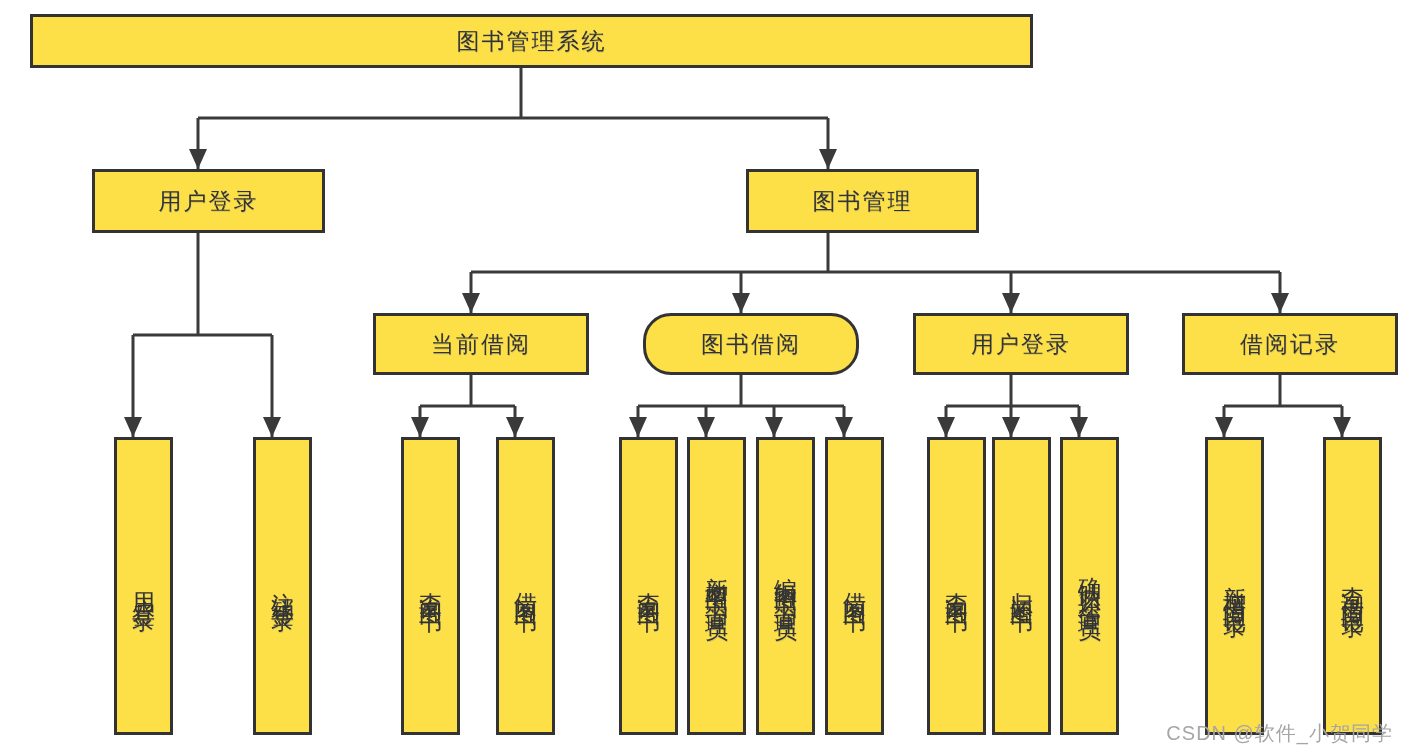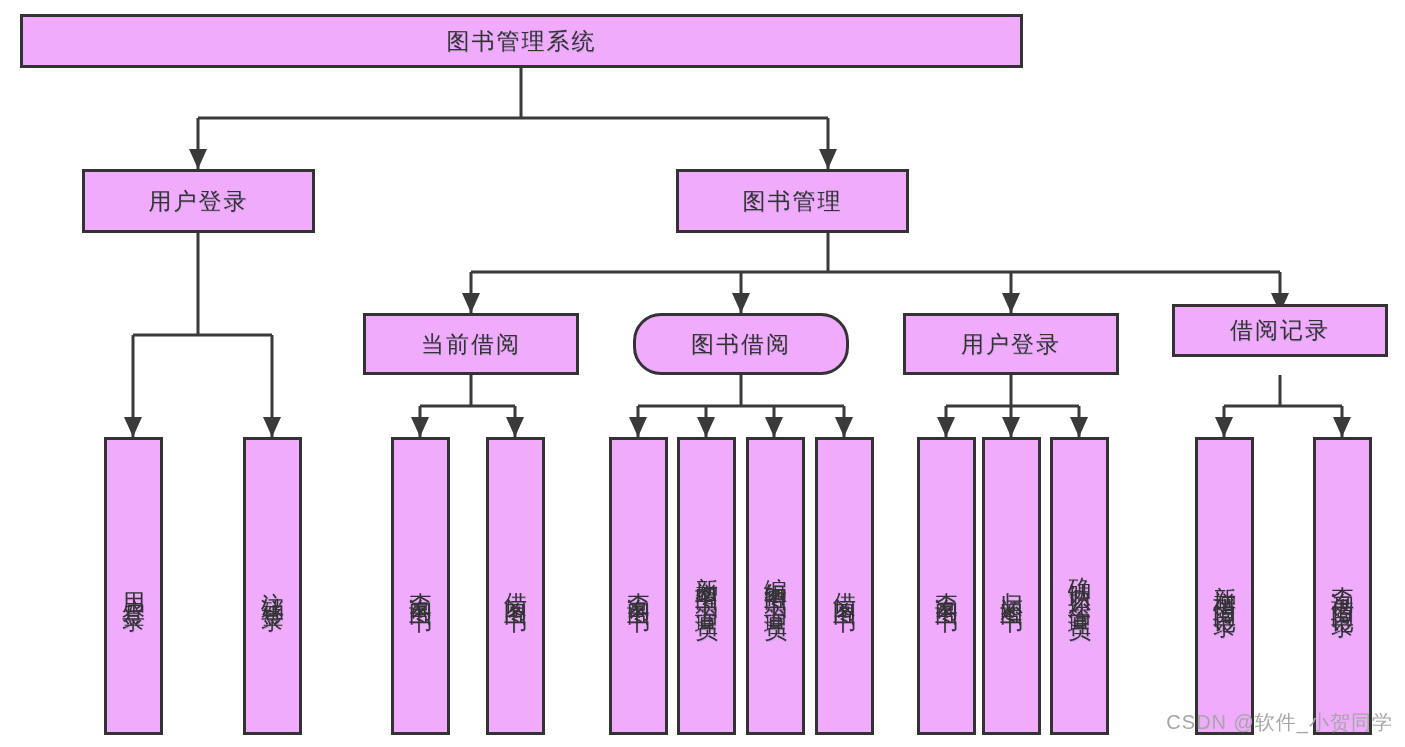--- a/index.html
+++ b/index.html
@@ -8,63 +8,64 @@
     width: 1405px;
     height: 747px;
     background: #ffffff;
     font-family: "Liberation Sans", "DejaVu Sans", sans-serif;
     overflow: hidden;
   }
   #wires { position: absolute; left: 0; top: 0; z-index: 1; }
   .node {
     position: absolute;
     box-sizing: border-box;
-    background: #f0abfc;
+    background: #fde047;
     border: 3px solid #333333;
     display: flex;
     align-items: center;
     justify-content: center;
     z-index: 2;
+    margin-left: 10px;
   }
   .hlabel {
     color: #333333;
     font-size: 23px;
     letter-spacing: 2px;
     white-space: nowrap;
     text-shadow: 0.5px 0.5px 0 rgba(90,110,160,0.25);
   }
   .vlabel {
     writing-mode: vertical-rl;
     text-orientation: mixed;
     color: #333333;
     font-size: 23px;
     letter-spacing: 6px;
     line-height: 1;
     text-shadow: 0.5px 0.5px 0 rgba(90,110,160,0.25);
   }
   
   .n-root   { left: 20px;   top: 14px;  width: 1003px; height: 54px; }
   .n-login  { left: 82px;   top: 169px; width: 233px;  height: 64px; }
-  .n-mgmt   { left: 676px;  top: 169px; width: 233px;  height: 64px; }
+  .n-mgmt   { left: 736px;  top: 169px; width: 233px;  height: 64px; }
   .n-m0 { left: 363px;  top: 313px; width: 216px; height: 62px; }
   .n-m1 { left: 633px;  top: 313px; width: 216px; height: 62px; border-radius: 28px; }
   .n-m2 { left: 903px;  top: 313px; width: 216px; height: 62px; }
-  .n-m3 { left: 1172px; top: 304px; width: 216px; height: 53px; }
+  .n-m3 { left: 1172px; top: 313px; width: 216px; height: 62px; }
   .leaf { top: 437px; width: 59px; height: 298px; }
   .l-g1c0 { left: 104px; }  .l-g1c1 { left: 243px; }
   .l-g2c0 { left: 391px; }  .l-g2c1 { left: 486px; }
   .l-g3c0 { left: 609px; }  .l-g3c1 { left: 677px; }
   .l-g3c2 { left: 746px; }  .l-g3c3 { left: 815px; }
   .l-g4c0 { left: 917px; }  .l-g4c1 { left: 982px; }
   .l-g4c2 { left: 1050px; }
   .l-g5c0 { left: 1195px; } .l-g5c1 { left: 1313px; }
   #watermark {
     position: absolute;
     right: 12px;
-    bottom: 11px;
+    bottom: 0;
     color: #a6a6a6;
     font-size: 20px;
     letter-spacing: 1px;
     z-index: 3;
     white-space: nowrap;
   }
 </style>
 </head>
 <body>
 

